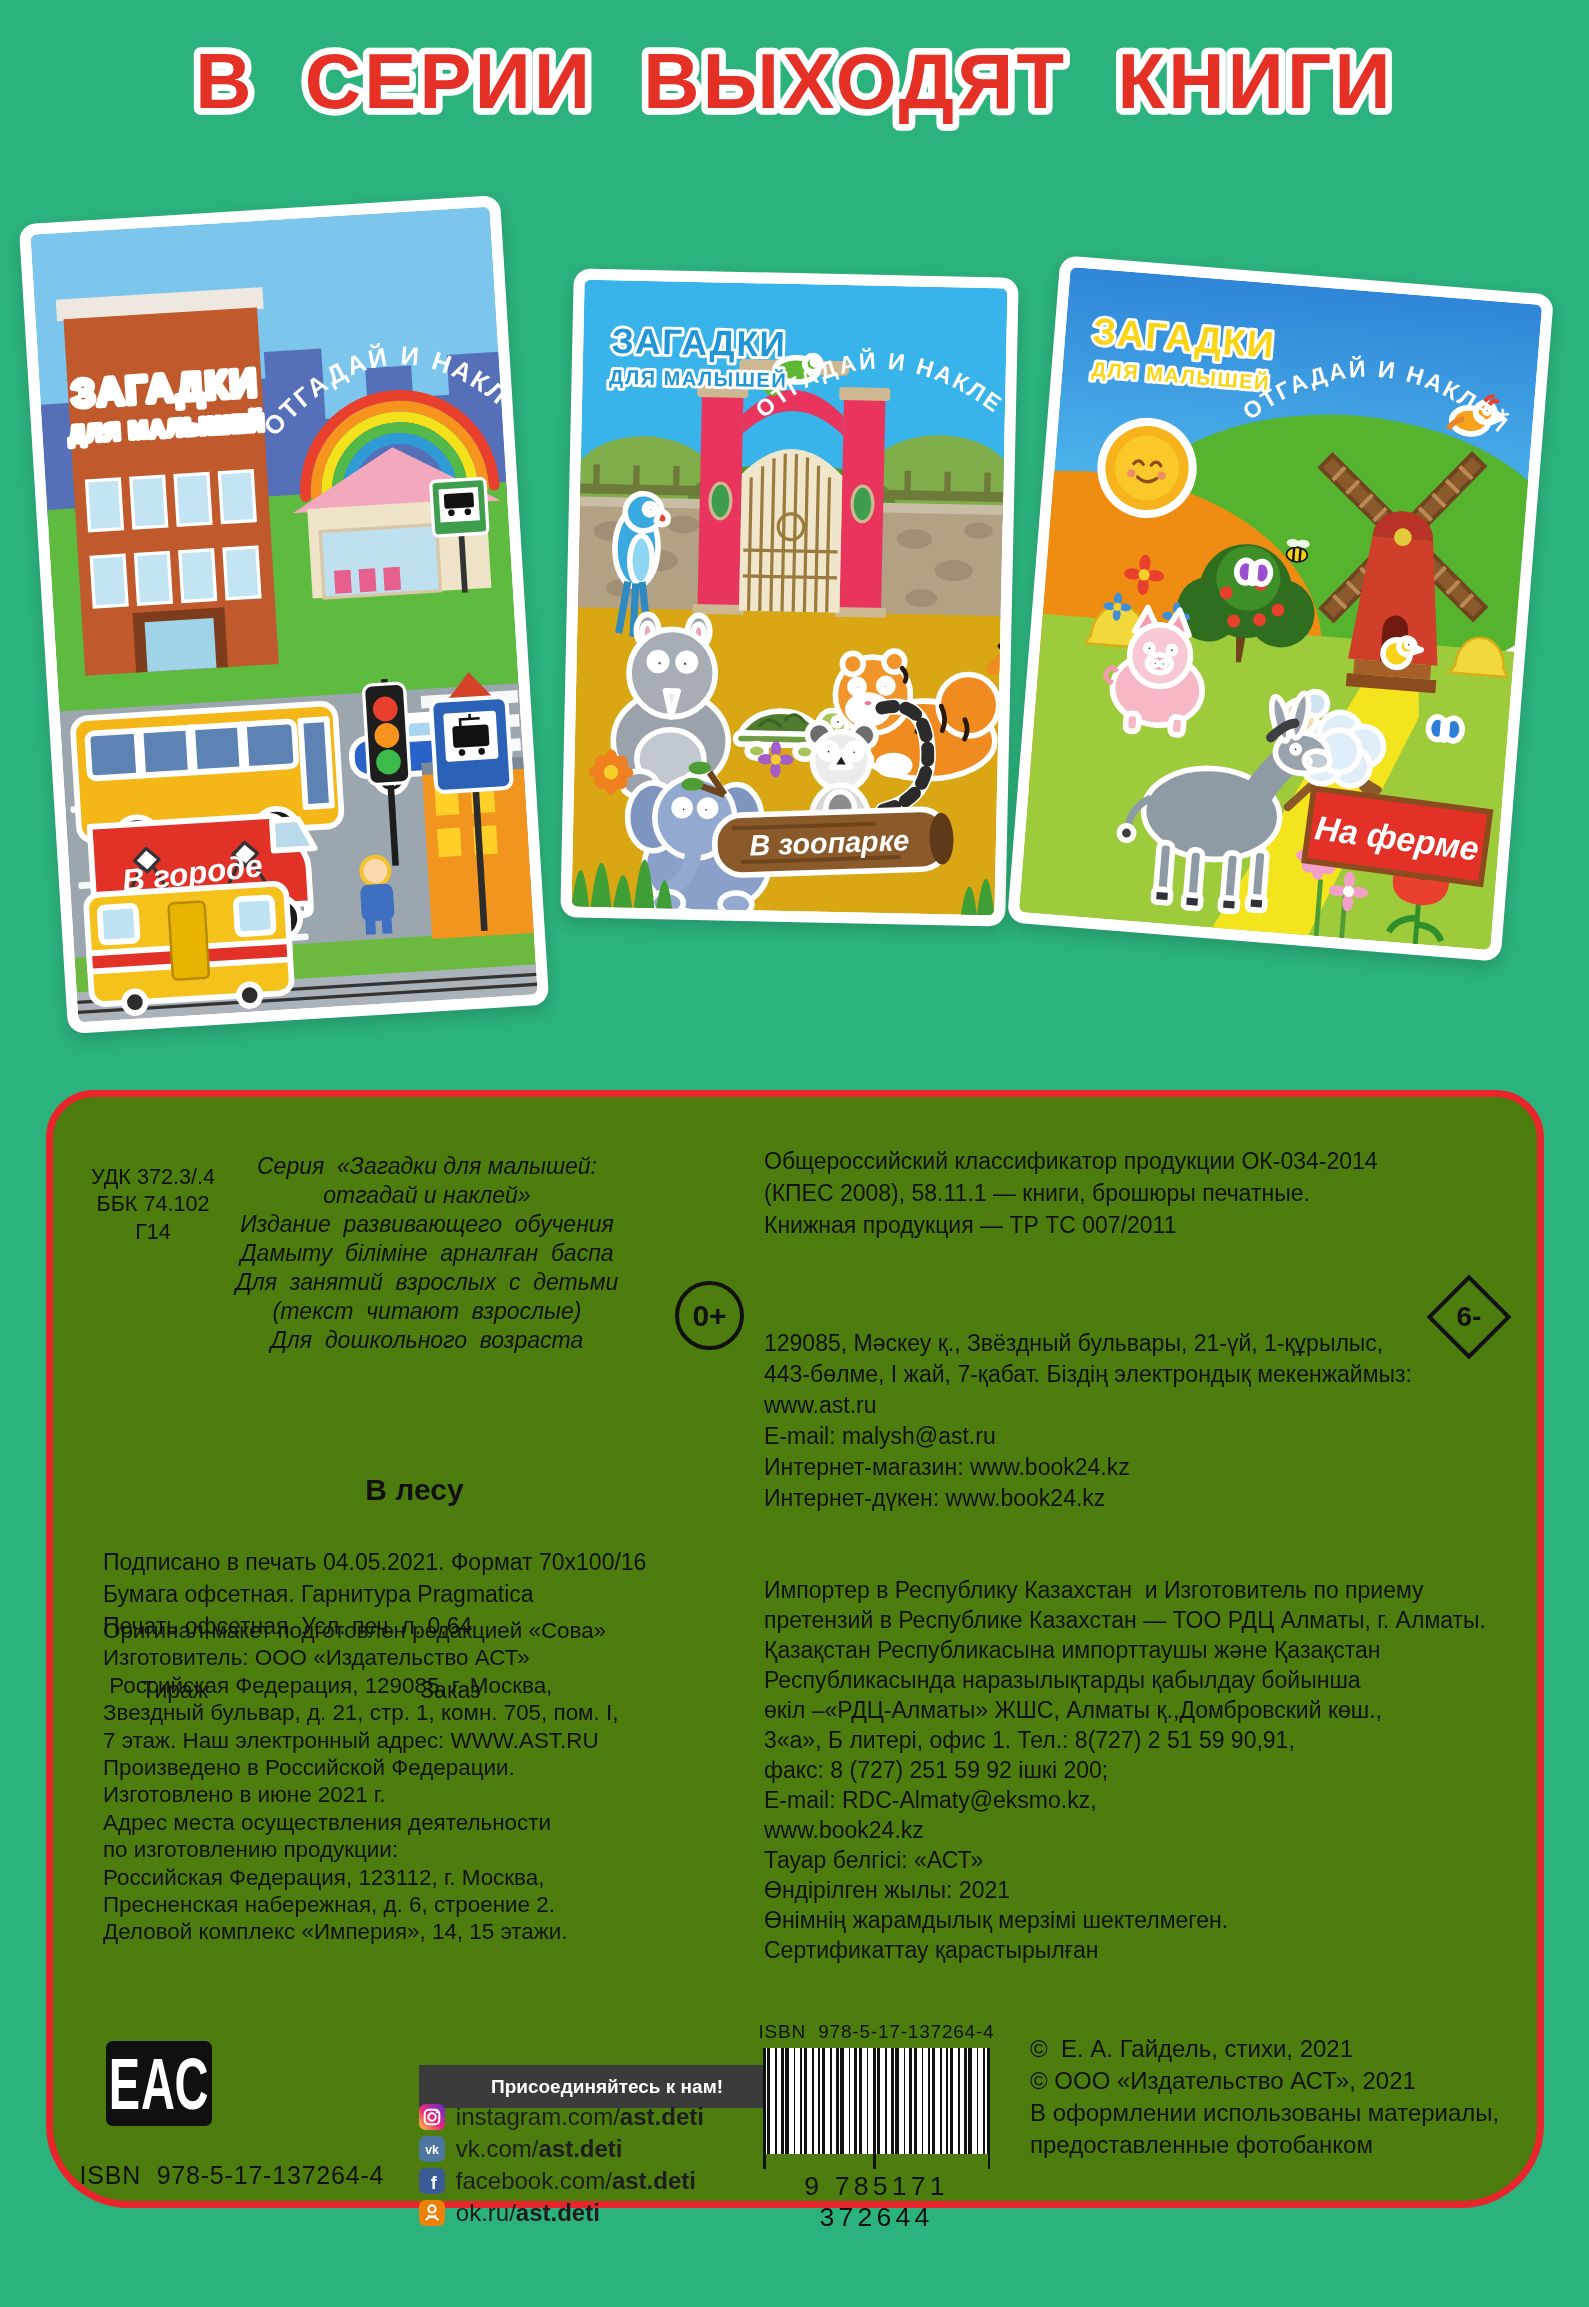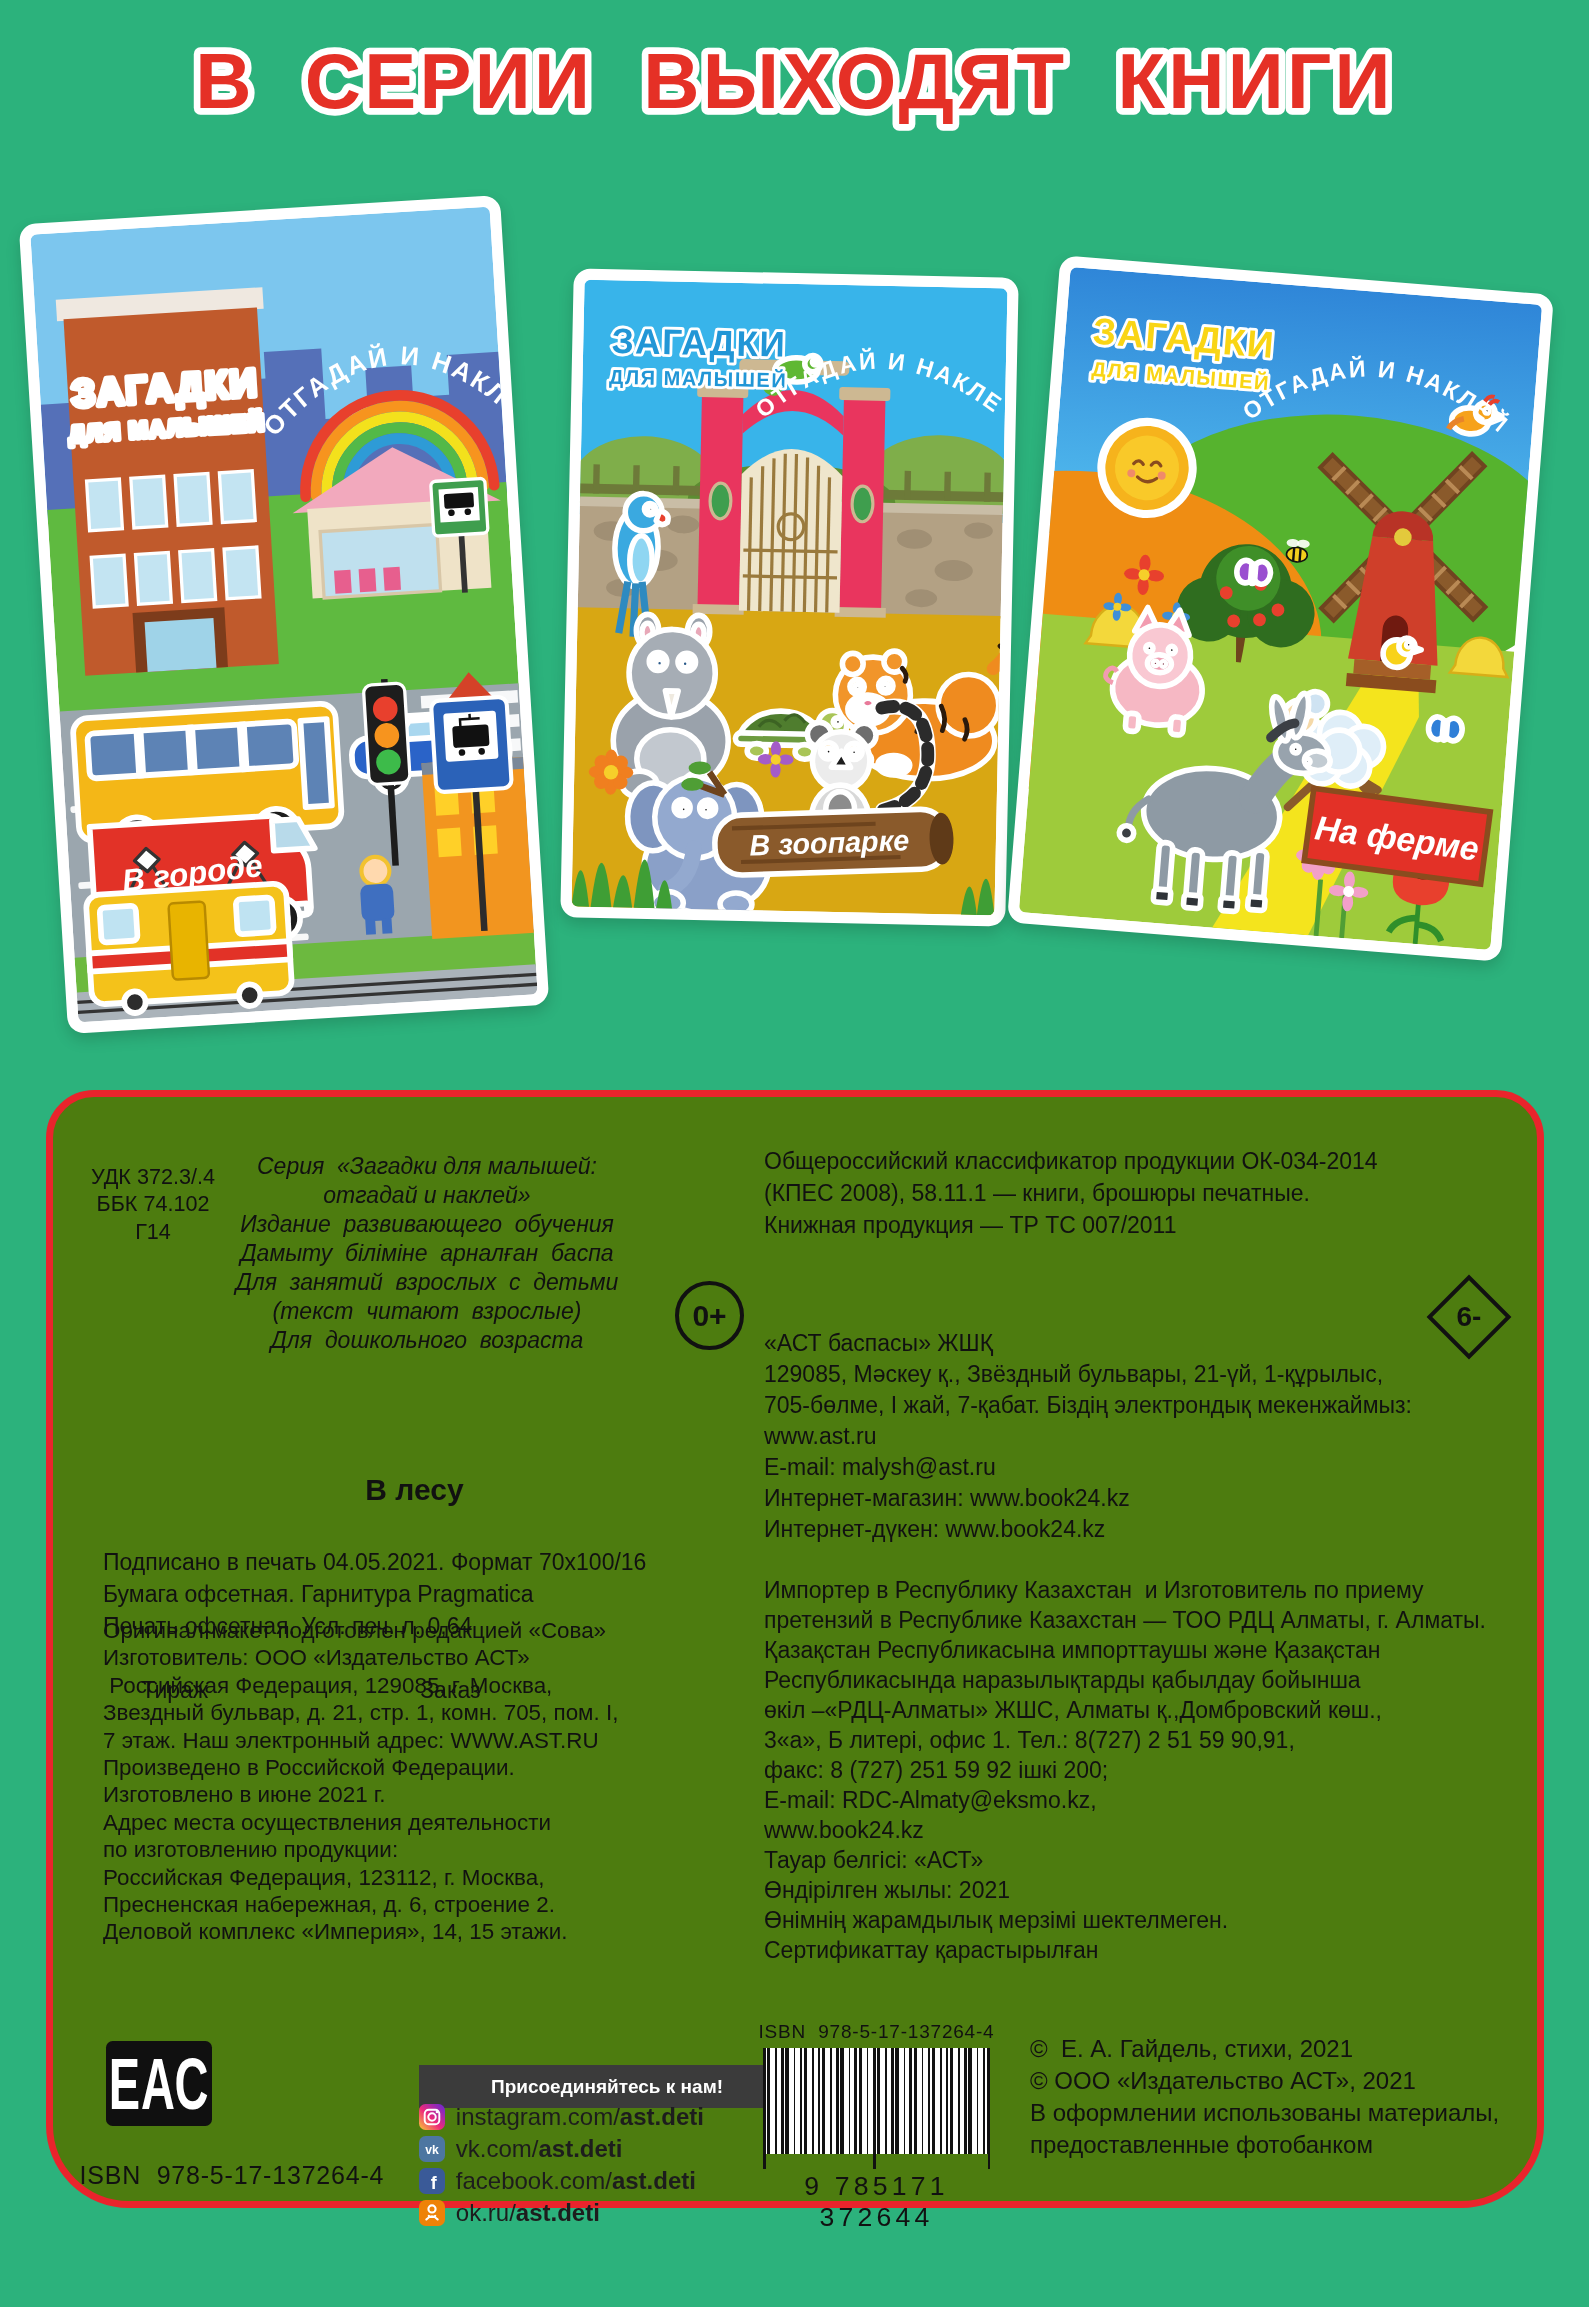--- a/index.html
+++ b/index.html
@@ -728,23 +728,22 @@
     <div class="ln">Произведено в Российской Федерации.</div>
     <div class="ln">Изготовлено в июне 2021 г.</div>
     <div class="ln">Адрес места осуществления деятельности</div>
     <div class="ln">по изготовлению продукции:</div>
     <div class="ln">Российская Федерация, 123112, г. Москва,</div>
     <div class="ln">Пресненская набережная, д. 6, строение 2.</div>
     <div class="ln">Деловой комплекс «Империя», 14, 15 этажи.</div>
   </div>
 
   <div class="abs" id="astkz-block">
-    <div class="ln">«АСТ баспасы» ЖШҚ</div>
     <div class="ln">129085, Мәскеу қ., Звёздный бульвары, 21-үй, 1-құрылыс,</div>
-    <div class="ln">705-бөлме, I жай, 7-қабат. Біздің электрондық мекенжаймыз:</div>
+    <div class="ln">443-бөлме, I жай, 7-қабат. Біздің электрондық мекенжаймыз:</div>
     <div class="ln">www.ast.ru</div>
     <div class="ln">E-mail: malysh@ast.ru</div>
     <div class="ln">Интернет-магазин: www.book24.kz</div>
     <div class="ln">Интернет-дүкен: www.book24.kz</div>
   </div>
 
   <div class="abs" id="importer-block">
     <div class="ln">Импортер в Республику Казахстан  и Изготовитель по приему</div>
     <div class="ln">претензий в Республике Казахстан — ТОО РДЦ Алматы, г. Алматы.</div>
     <div class="ln">Қазақстан Республикасына импорттаушы және Қазақстан</div>

